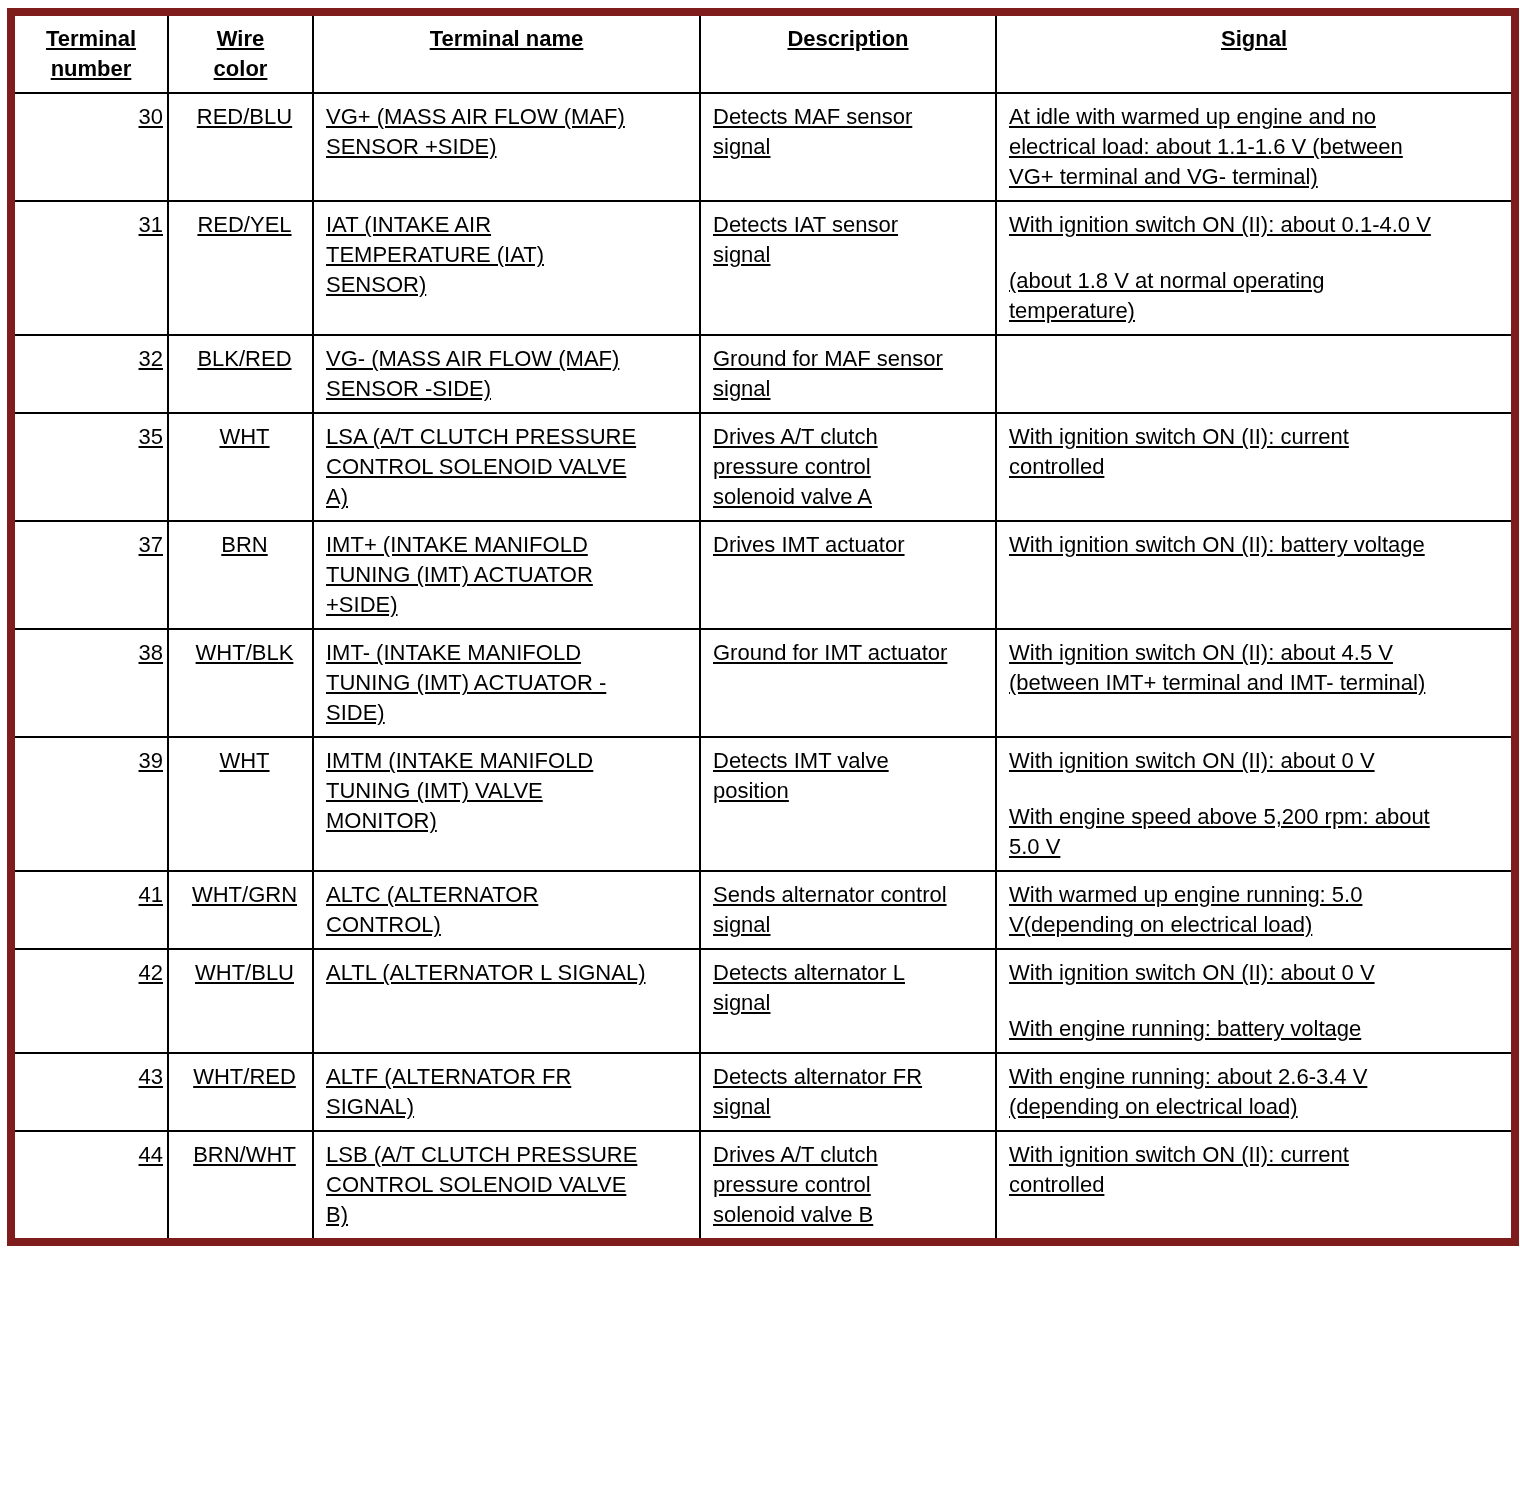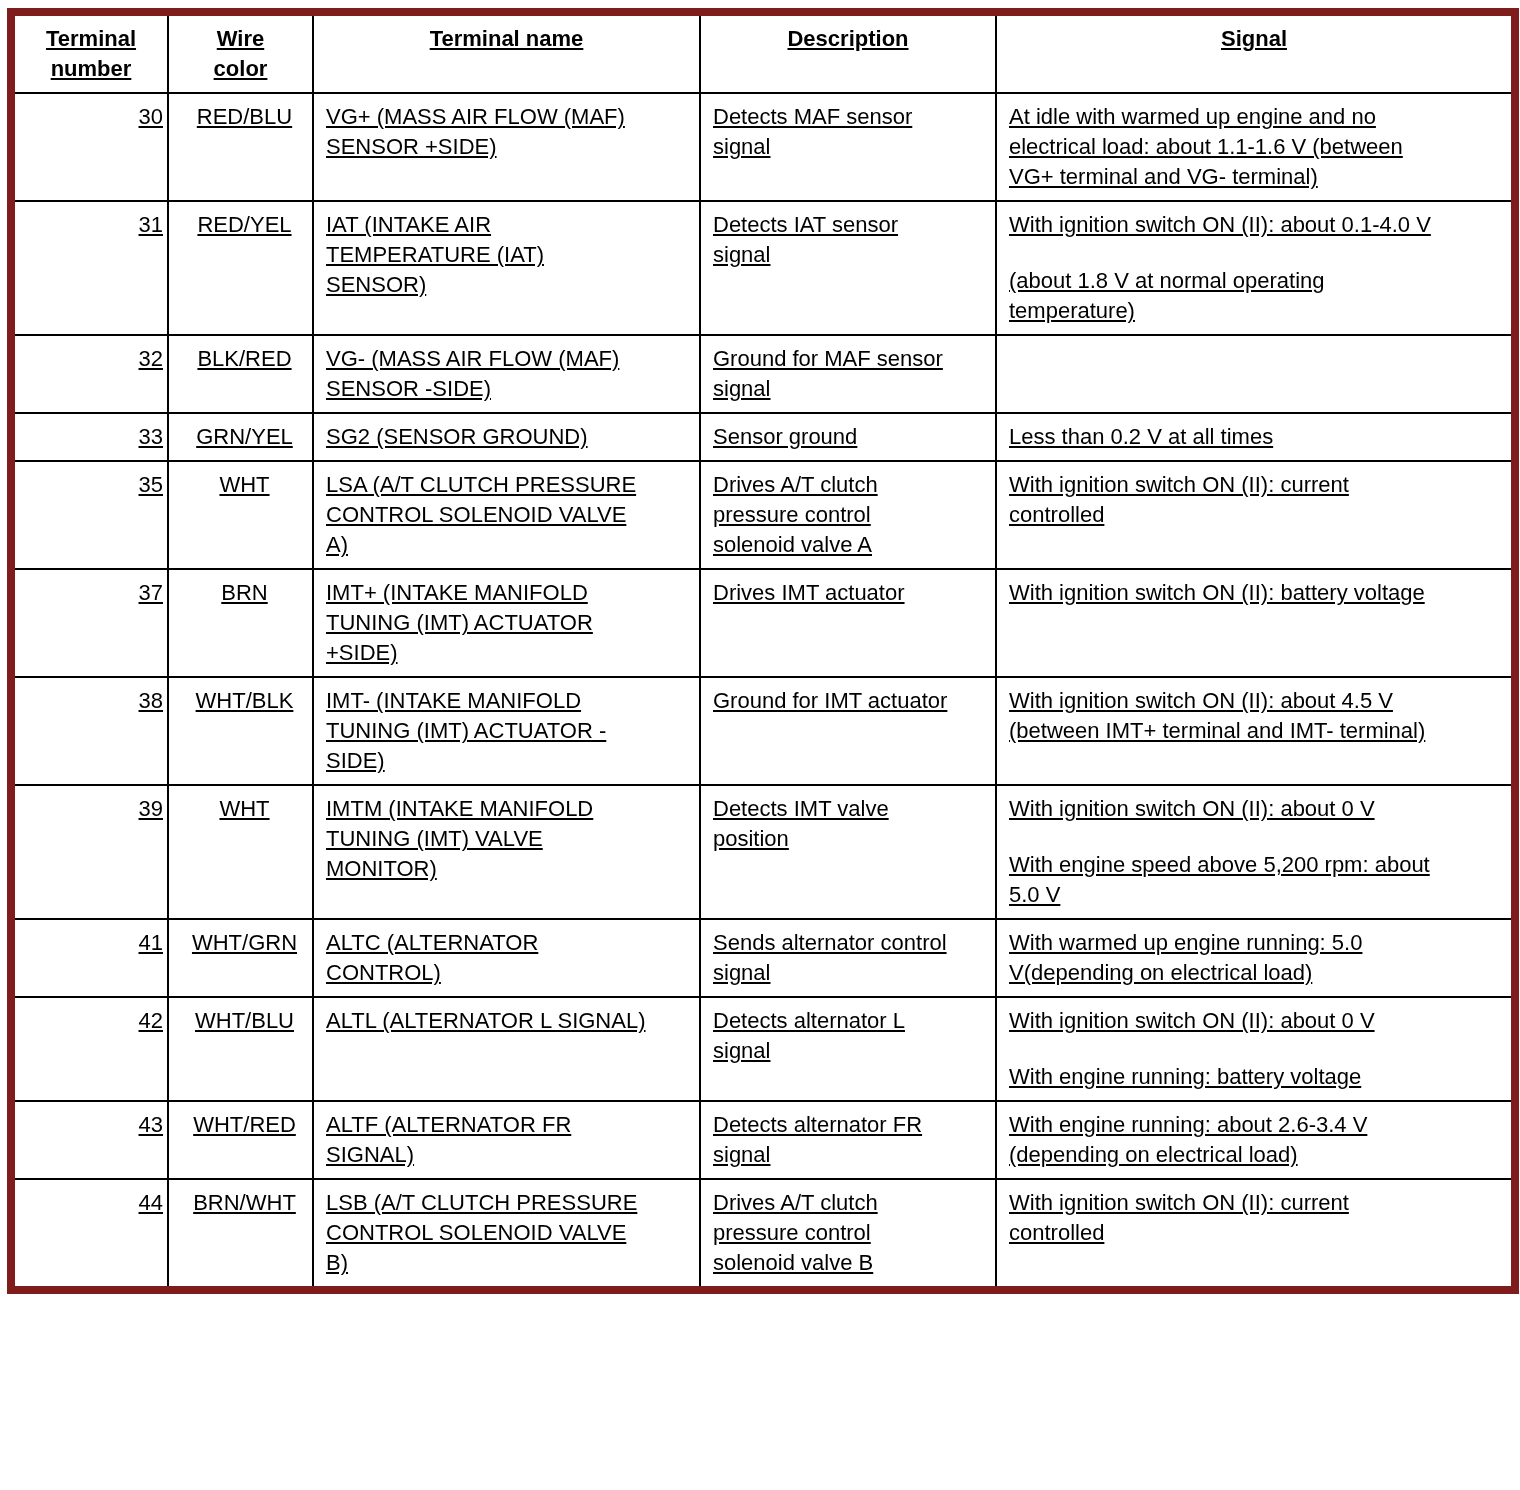--- a/index.html
+++ b/index.html
@@ -129,37 +129,20 @@
           <td class="cell-name">
             <div class="para">VG- (MASS AIR FLOW (MAF) SENSOR -SIDE)</div>
           </td>
           <td class="cell-desc">
             <div class="para">Ground for MAF sensor signal</div>
           </td>
           <td class="cell-signal"></td>
         </tr>
         <tr>
           <td class="cell-num">
-            <div class="para">33</div>
-          </td>
-          <td class="cell-wire">
-            <div class="para">GRN/YEL</div>
-          </td>
-          <td class="cell-name">
-            <div class="para">SG2 (SENSOR GROUND)</div>
-          </td>
-          <td class="cell-desc">
-            <div class="para">Sensor ground</div>
-          </td>
-          <td class="cell-signal">
-            <div class="para">Less than 0.2 V at all times</div>
-          </td>
-        </tr>
-        <tr>
-          <td class="cell-num">
             <div class="para">35</div>
           </td>
           <td class="cell-wire">
             <div class="para">WHT</div>
           </td>
           <td class="cell-name">
             <div class="para">LSA (A/T CLUTCH PRESSURE CONTROL SOLENOID VALVE A)</div>
           </td>
           <td class="cell-desc">
             <div class="para">Drives A/T clutch pressure control solenoid valve A</div>

